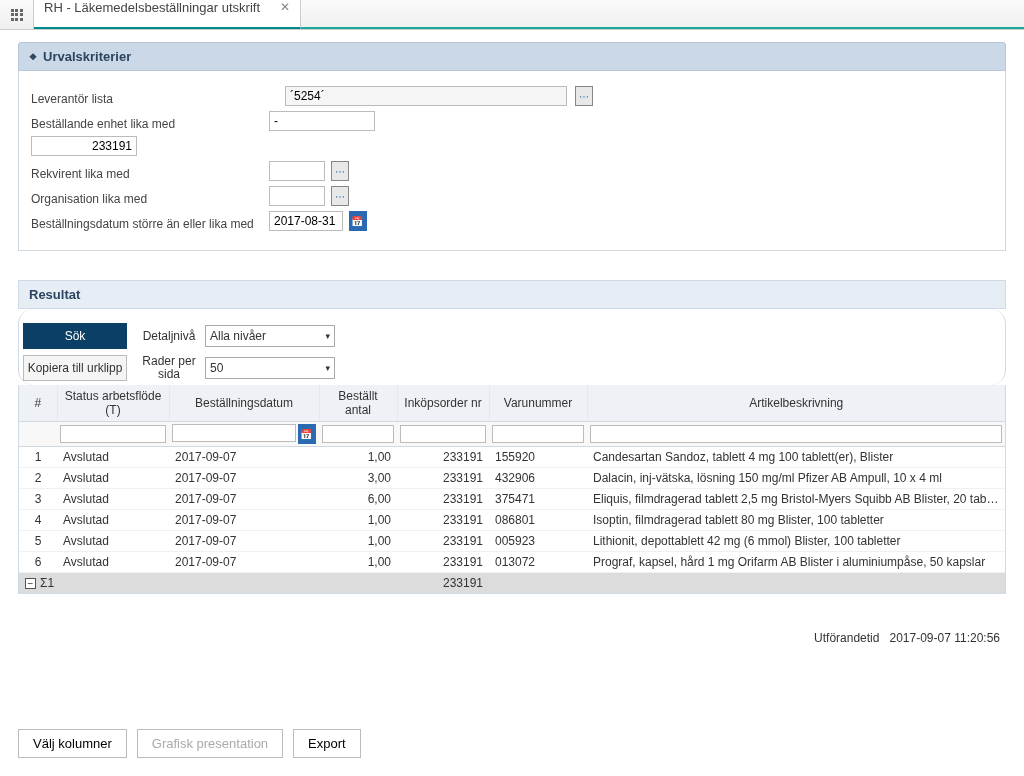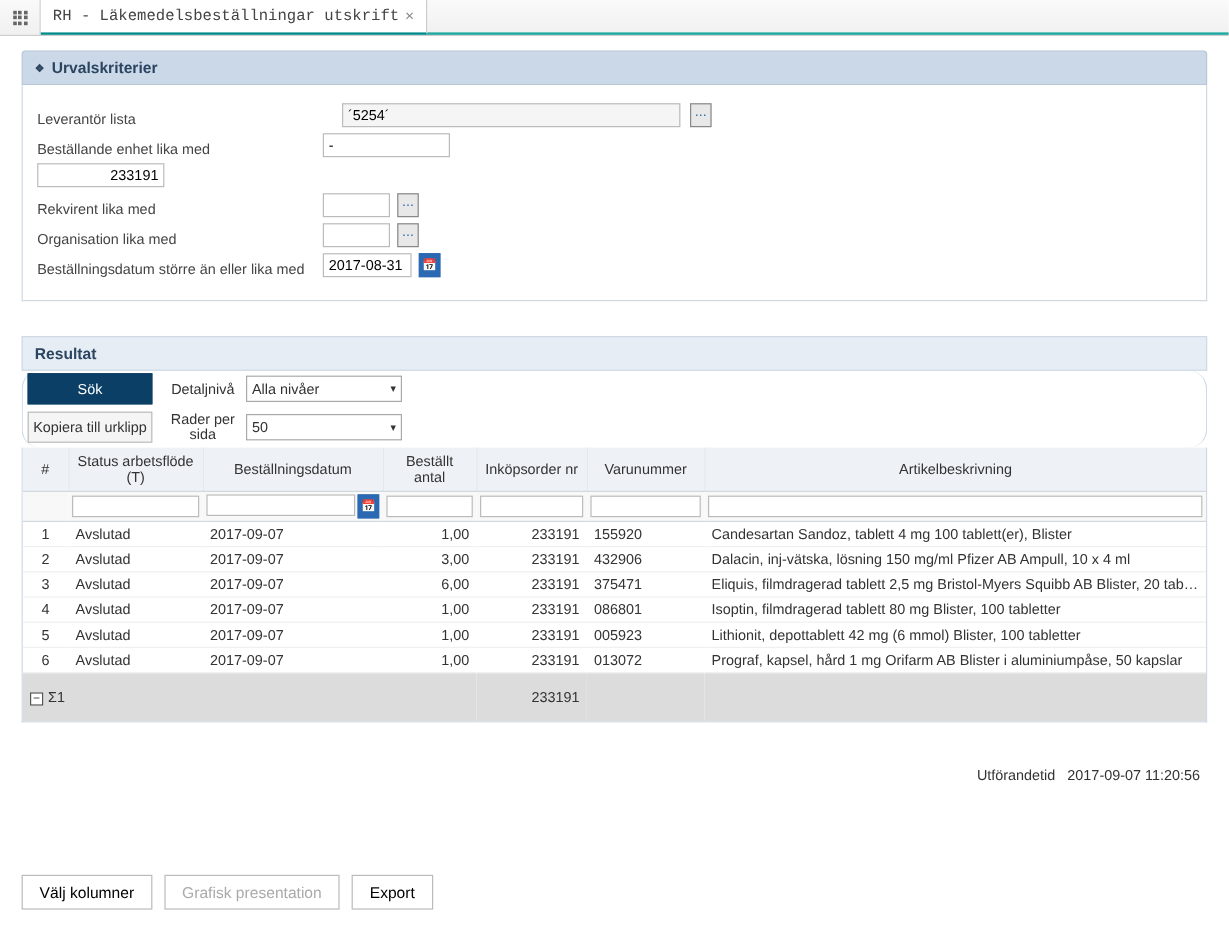--- a/index.html
+++ b/index.html
@@ -30,29 +30,28 @@
 .grid-icon {
   width: 12px; height: 12px;
   display: grid;
   grid-template-columns: repeat(3, 3px);
   grid-template-rows: repeat(3, 3px);
   gap: 1.5px;
 }
 .grid-icon span { background: #666; }
 .tab {
   display: flex;
-  align-items: center;
+  align-items: flex-start;
   padding: 0 10px;
   background: #fff;
   border-right: 1px solid #ccc;
   border-bottom: 2px solid #008b8b;
-  gap: 5px;
+  gap: 20px;
   font-size: 13px;
   color: #444;
-  font-family: Liberation Mono, monospace;
 }
 .tab .close { color: #888; cursor: pointer; font-size: 12px; }
 .tab-underline-rest {
   flex: 1;
   border-bottom: 2px solid #1aa89f;
 }
 .content { padding: 12px 18px; }
 .panel-hdr {
   background: #cad8e8;
   border: 1px solid #b8c6d6;
@@ -113,21 +112,21 @@
   border: 1px solid #cfdae6;
   padding: 6px 10px;
   font-weight: bold;
   color: #2b4560;
   margin-top: 29px;
   font-size: 13px;
 }
 .toolbar-area {
   border-left: 1px solid #cfdae6;
   border-right: 1px solid #cfdae6;
-  padding: 2px 4px 4px;
+  padding: 14px 4px 4px;
   display: grid;
   grid-template-columns: 110px 72px 140px;
   row-gap: 6px;
   align-items: center;
   border-radius: 15px;
 }
 .btn-primary {
   background: #0b3f66;
   color: #fff;
   border: 1px solid #0b3f66;
@@ -199,21 +198,21 @@
   color: #333;
   border-bottom: 1px solid #f0f0f0;
   white-space: nowrap;
   overflow: hidden;
   text-overflow: ellipsis;
 }
 tbody.data td.num { text-align: right; }
 tbody.data td.center { text-align: center; }
 .summary-row td {
   background: #dcdcdc;
-  padding: 13px 6px;
+  padding: 3px 6px;
   font-size: 12px;
   color: #333;
 }
 .summary-expand {
   display: inline-block;
   width: 11px; height: 11px;
   border: 1px solid #555;
   background: #fff;
   text-align: center;
   line-height: 9px;

